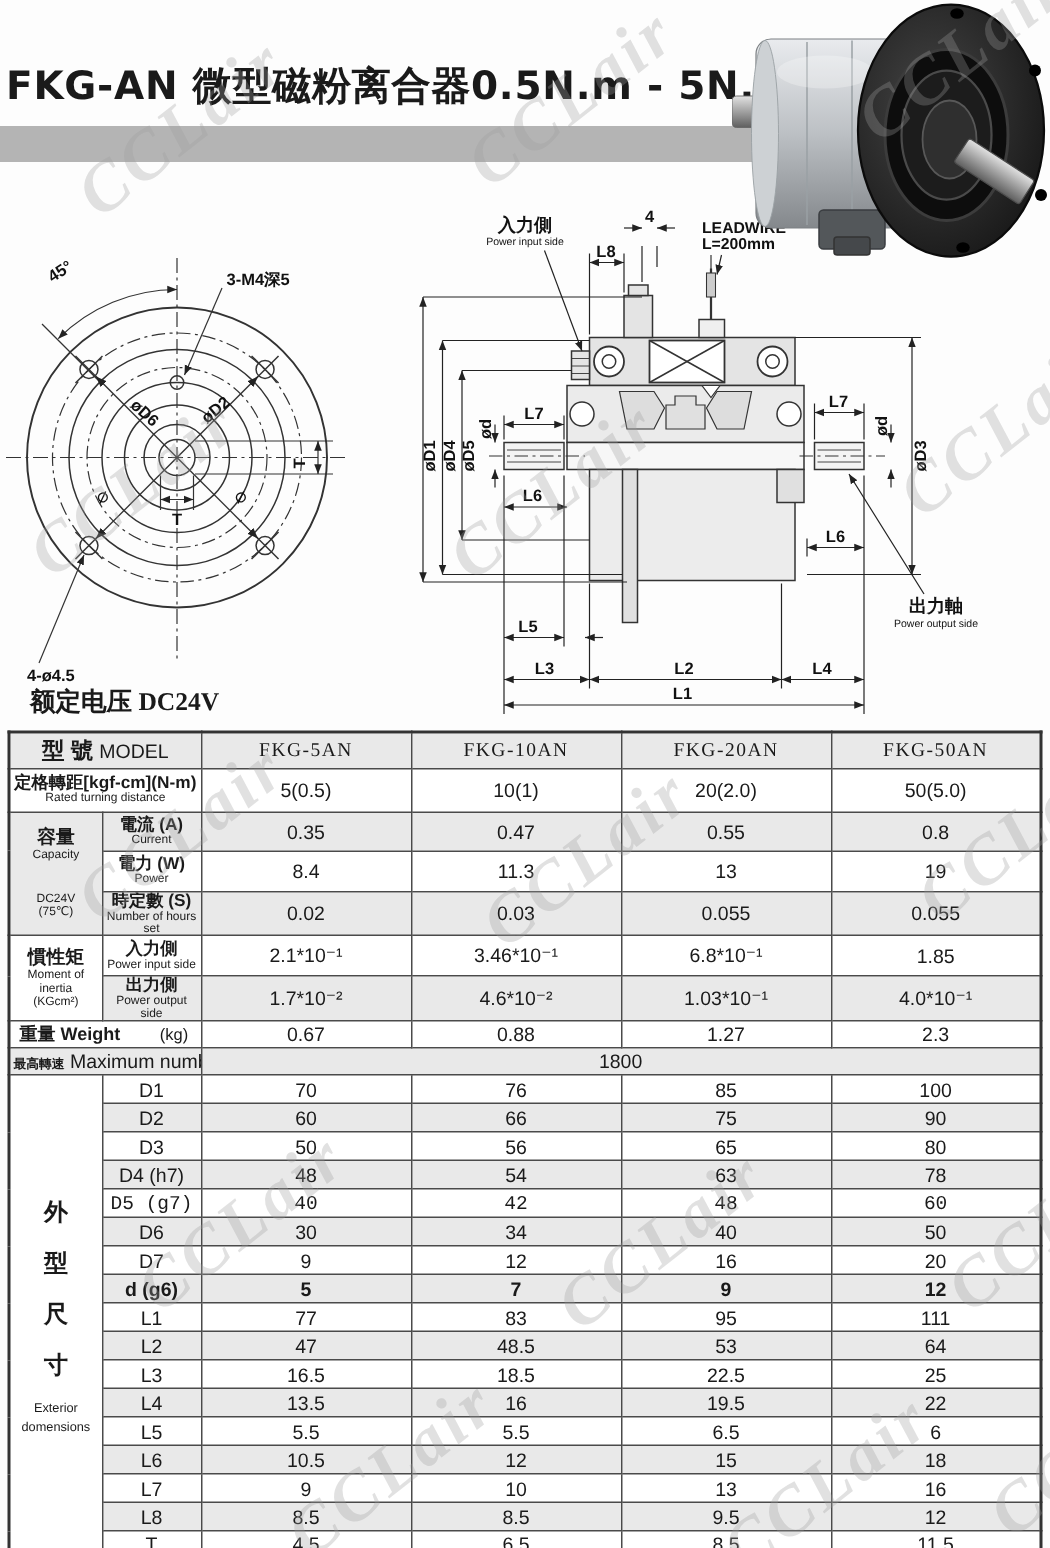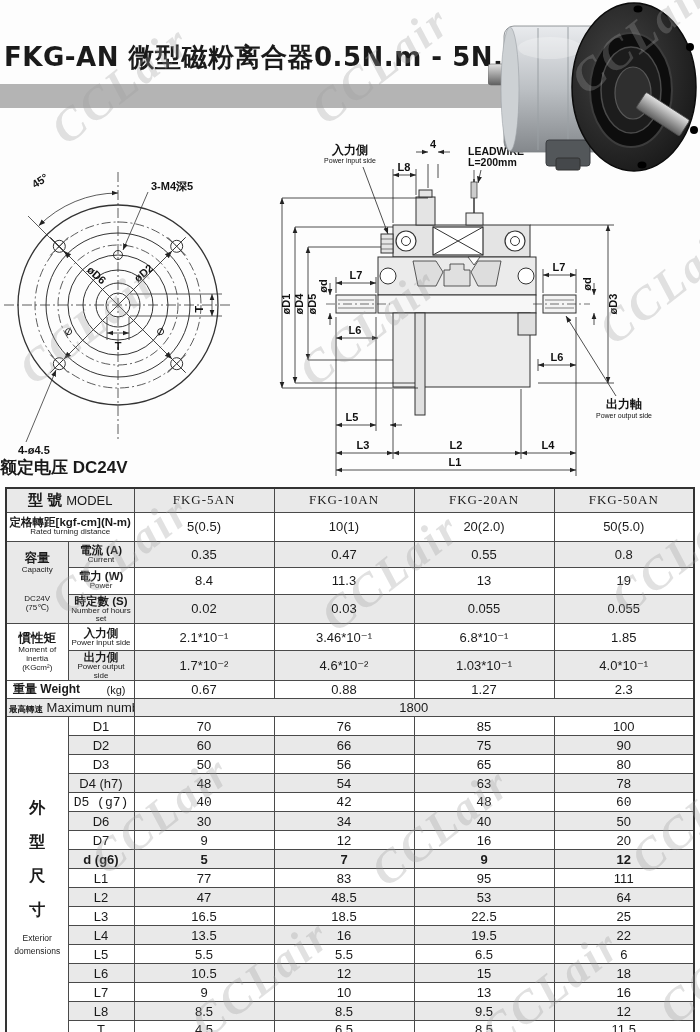--- a/index.html
+++ b/index.html
@@ -10,22 +10,22 @@
   .wm{position:absolute;font:italic bold 46px "Liberation Serif","DejaVu Serif",serif;
       color:#9e9e9e;opacity:.30;transform:rotate(-38deg);letter-spacing:3px;white-space:nowrap;}
   
   #title{position:absolute;top:40px;left:4px;font-weight:bold;font-size:26px;z-index:3;
          font-family:"DejaVu Sans",sans-serif;letter-spacing:0.5px;}
   #graybar{position:absolute;top:84px;left:0;width:517px;height:24px;background:#b4b4b4;z-index:2;}
   #photo{position:absolute;top:0;left:488px;width:212px;height:172px;z-index:4;}
   
   #front-view{position:absolute;top:140px;left:0;width:285px;height:342px;z-index:3;}
   #section-view{position:absolute;top:134px;left:278px;width:422px;height:356px;z-index:3;}
-  #rated-voltage{position:absolute;top:456px;left:0;font-size:17px;font-weight:bold;z-index:3;
-                 font-family:Liberation Sans, sans-serif;}
+  #rated-voltage{position:absolute;top:456px;left:20px;font-size:17px;font-weight:bold;z-index:3;
+                 font-family:Liberation Serif, serif;}
   svg text{font-family:"Liberation Sans","DejaVu Sans",sans-serif;fill:#111;}
   .dim-t{font-size:11px;font-weight:bold;}
   .zh-t{font-size:12px;font-weight:bold;}
   .en-t{font-size:7px;}
   
   #spec-table{position:absolute;top:487px;left:5px;width:690px;z-index:3;
               border-collapse:collapse;table-layout:fixed;background:#fff;}
   #spec-table td{border:1px solid #4a4a4a;text-align:center;vertical-align:middle;
                  padding:0 2px;font-size:13px;overflow:hidden;}
   #spec-table{border:2px solid #333;}

